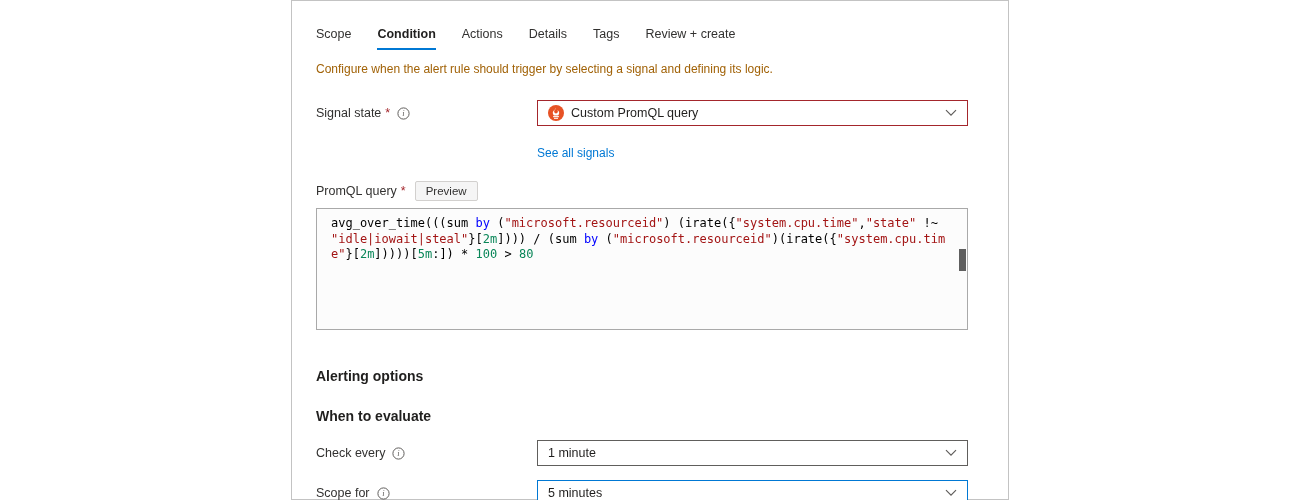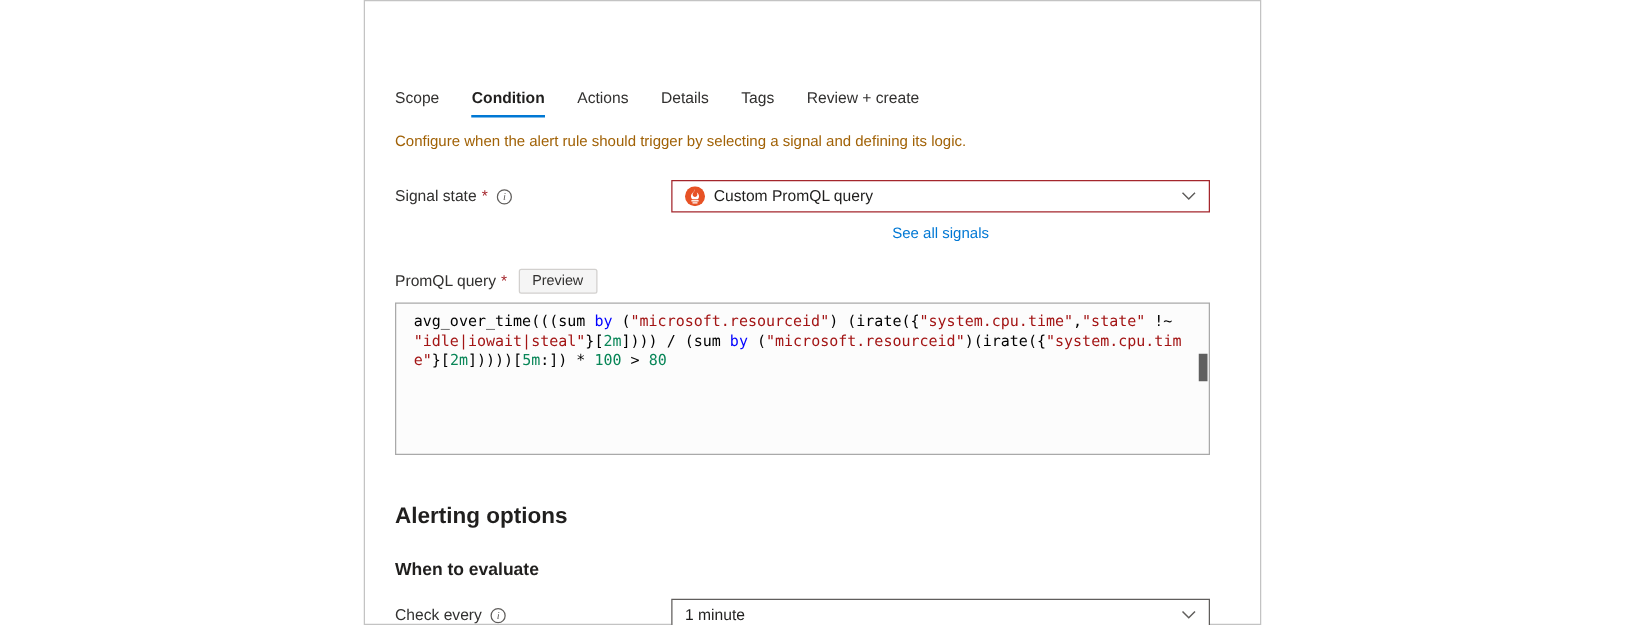--- a/index.html
+++ b/index.html
@@ -3,21 +3,21 @@
 <meta charset="utf-8">
 <style>
   * { margin:0; padding:0; box-sizing:border-box; }
   html,body { width:1300px; height:500px; background:#ffffff; overflow:hidden;
     font-family:"Liberation Sans", sans-serif; color:#323130; }
   .panel { width:718px; height:500px; margin:0 auto; border:1px solid #c3c3c3;
     background:#fff; padding:0 40px 0 24px; }
 
   
   .tabs { display:flex; gap:26px; padding-top:26px; }
-  .tab { font-size:12.5px; color:#323130; padding-bottom:7px; cursor:pointer; white-space:nowrap;margin-top:44px; }
+  .tab { font-size:12.5px; color:#323130; padding-bottom:7px; cursor:pointer; white-space:nowrap; }
   .tab.active { font-weight:700; border-bottom:2px solid #0078d4; color:#201f1e; }
 
   .desc { font-size:12px; margin-top:12px; color:#a16207; }
 
   
   .form-row { display:flex; align-items:center; }
   .row-signal { margin-top:24px; }
   .row-check  { margin-top:16px; }
   .row-wait   { margin-top:14px; }
   .label-cell { width:221px; flex:none; font-size:12.5px; display:flex; align-items:center; gap:4px; }
@@ -25,37 +25,37 @@
   .info-icon { display:inline-flex; margin-left:3px; }
   .field { flex:1; }
 
   .dropdown { height:26px; border:1px solid #605e5c; background:#fff; display:flex;
     align-items:center; padding:0 10px; font-size:12.5px; cursor:pointer; color:#201f1e; }
   .dropdown .chev { margin-left:auto; display:flex; }
   .dd-signal { border-color:#a4262c;text-align:right; }
   .dd-focused { border:1.5px solid #0078d4; }
   .prom-icon { display:flex; margin-right:7px; }
 
-  .link-row { margin-left:221px; margin-top:7px;text-align:center; }
+  .link-row { margin-left:221px; margin-top:17px; }
   a.link { color:#0078d4; font-size:12px; text-decoration:none; cursor:pointer; }
 
   
   .promql-row { margin-top:20px; display:flex; align-items:center; gap:4px; font-size:12.5px; }
   .badge { background:#f5f5f5; border:1px solid #d2d0ce; border-radius:2px;
     padding:3px 10px; font-size:11.5px; margin-left:5px; color:#323130; }
   .code-box { margin-top:7px; position:relative; border:1px solid #a9a9a9; background:#fcfcfc; height:122px; overflow:hidden; }
   .code { font-family:"DejaVu Sans Mono", monospace; font-size:12px; line-height:15.5px;
     padding:7px 16px 7px 14px; white-space:pre-wrap; word-break:break-all; color:#000; }
   .tk-keyword { color:#0000ff; }
   .tk-string  { color:#a31515; }
   .tk-number  { color:#098658; }
   .tk-plain   { color:#000000; }
   .sb-thumb { position:absolute; right:1px; top:40px; width:7px; height:22px; background:#5f5f5f; }
 
-  .section-heading { margin-top:38px; font-size:18px; font-weight:700; color:#201f1e; }
+  .section-heading { margin-top:38px; font-size:14px; font-weight:700; color:#201f1e; }
   .sub-heading { margin-top:24px; font-size:14px; font-weight:700; color:#201f1e; }
 </style>
 </head>
 <body>
 
 <div class="panel">
 
   <div class="tabs">
     <div class="tab">Scope</div>
     <div class="tab active">Condition</div>

